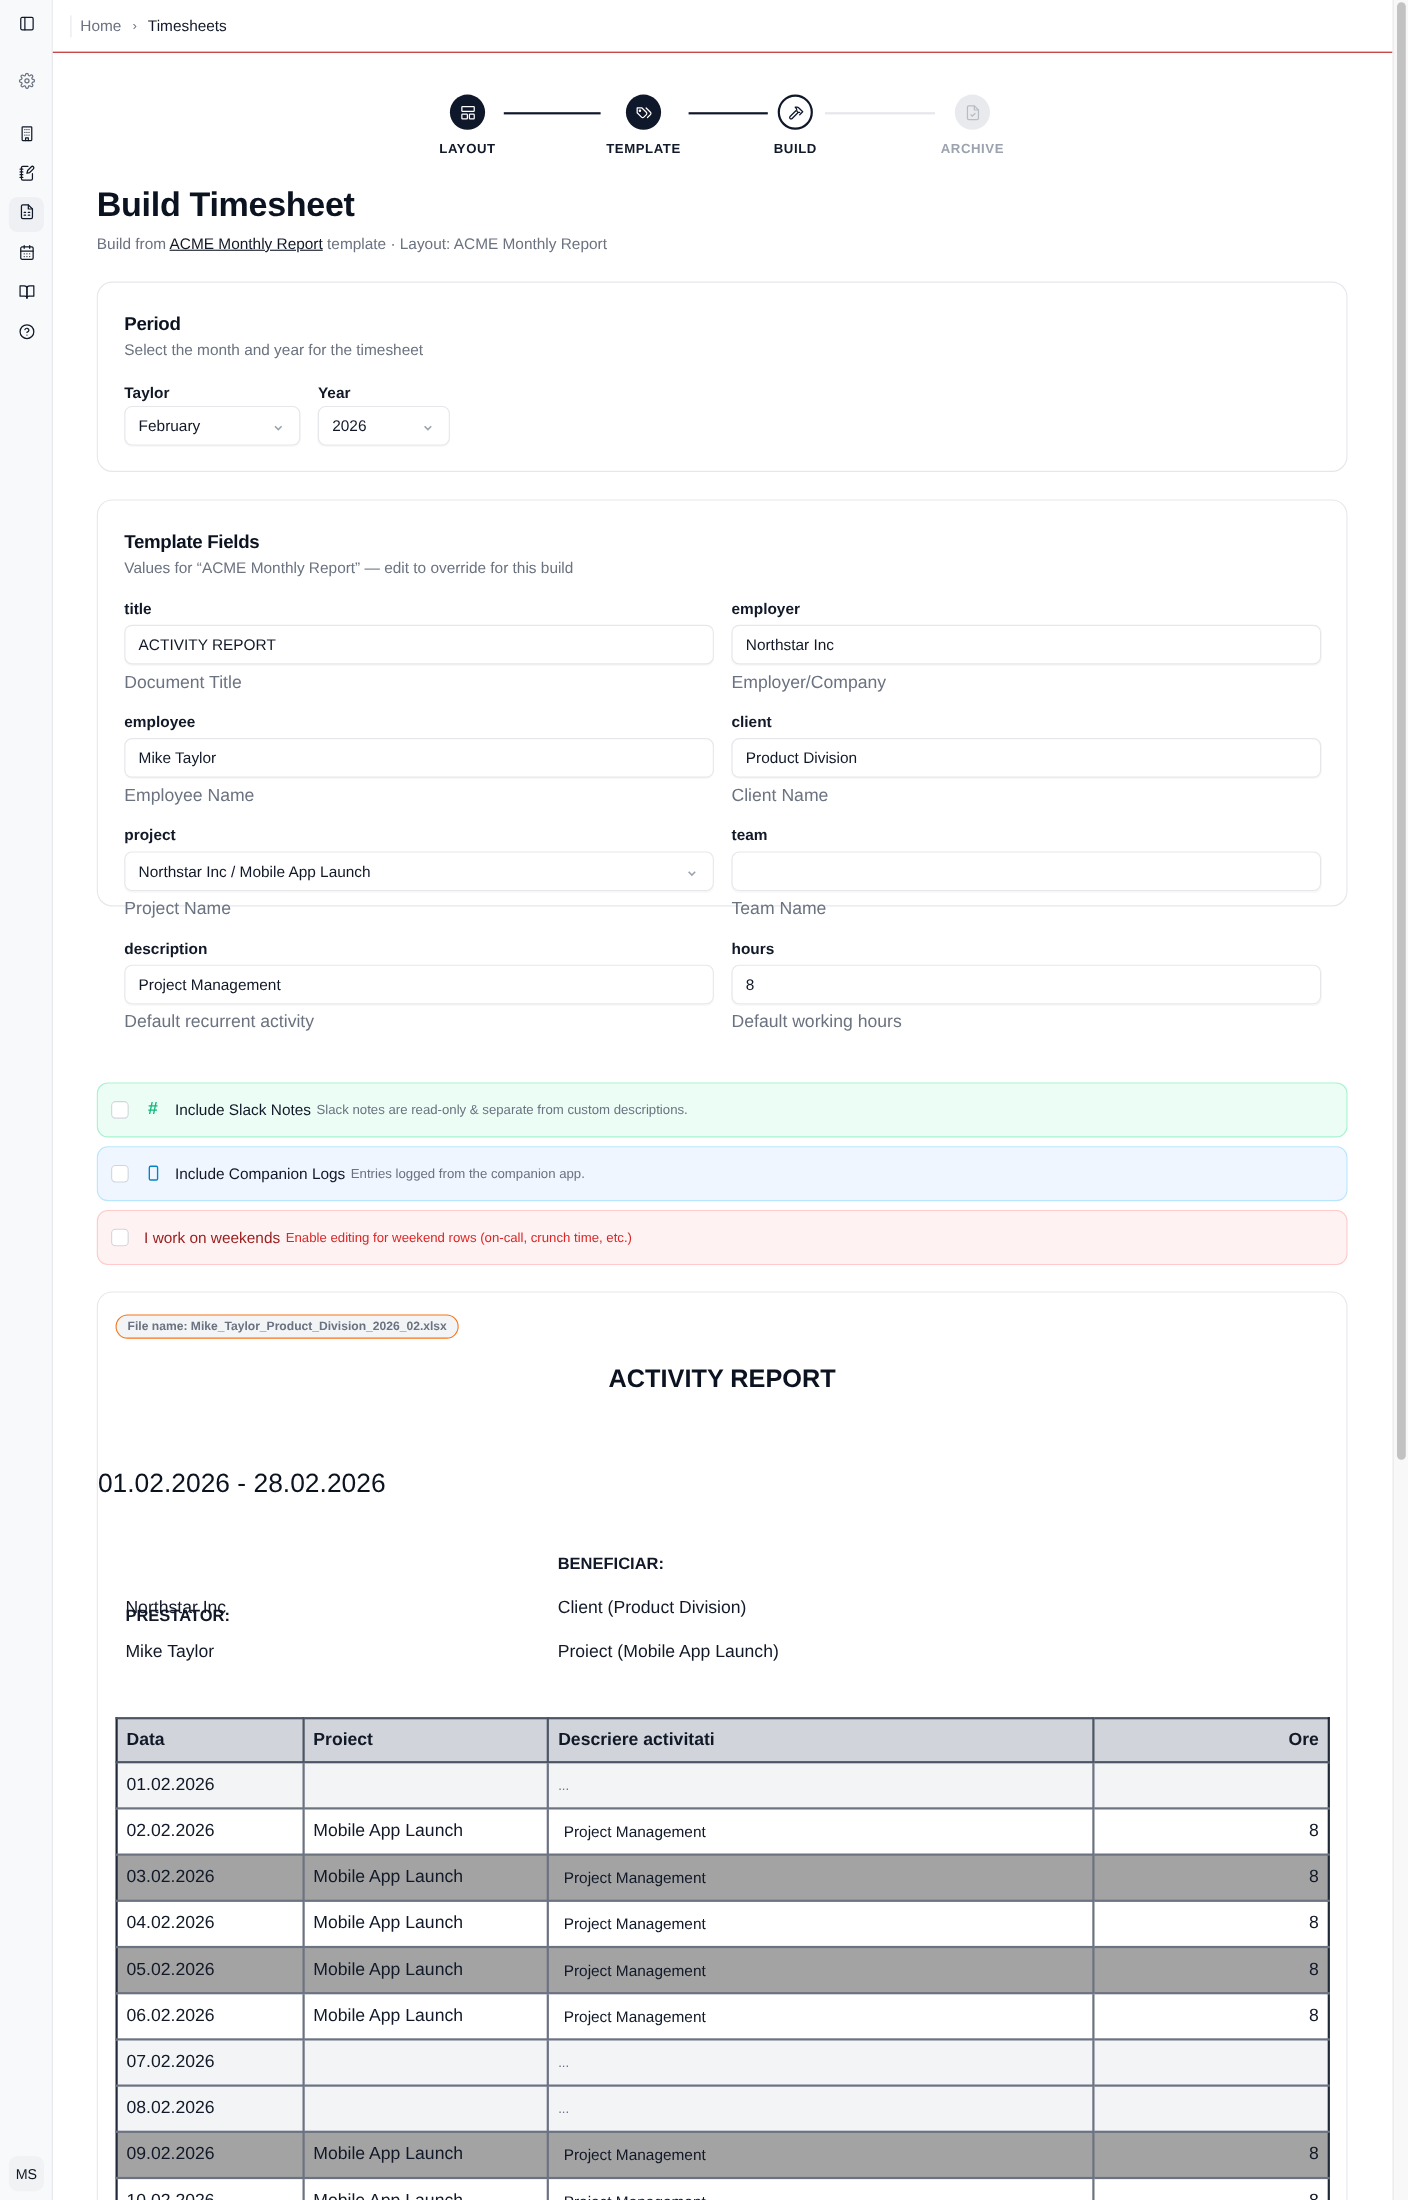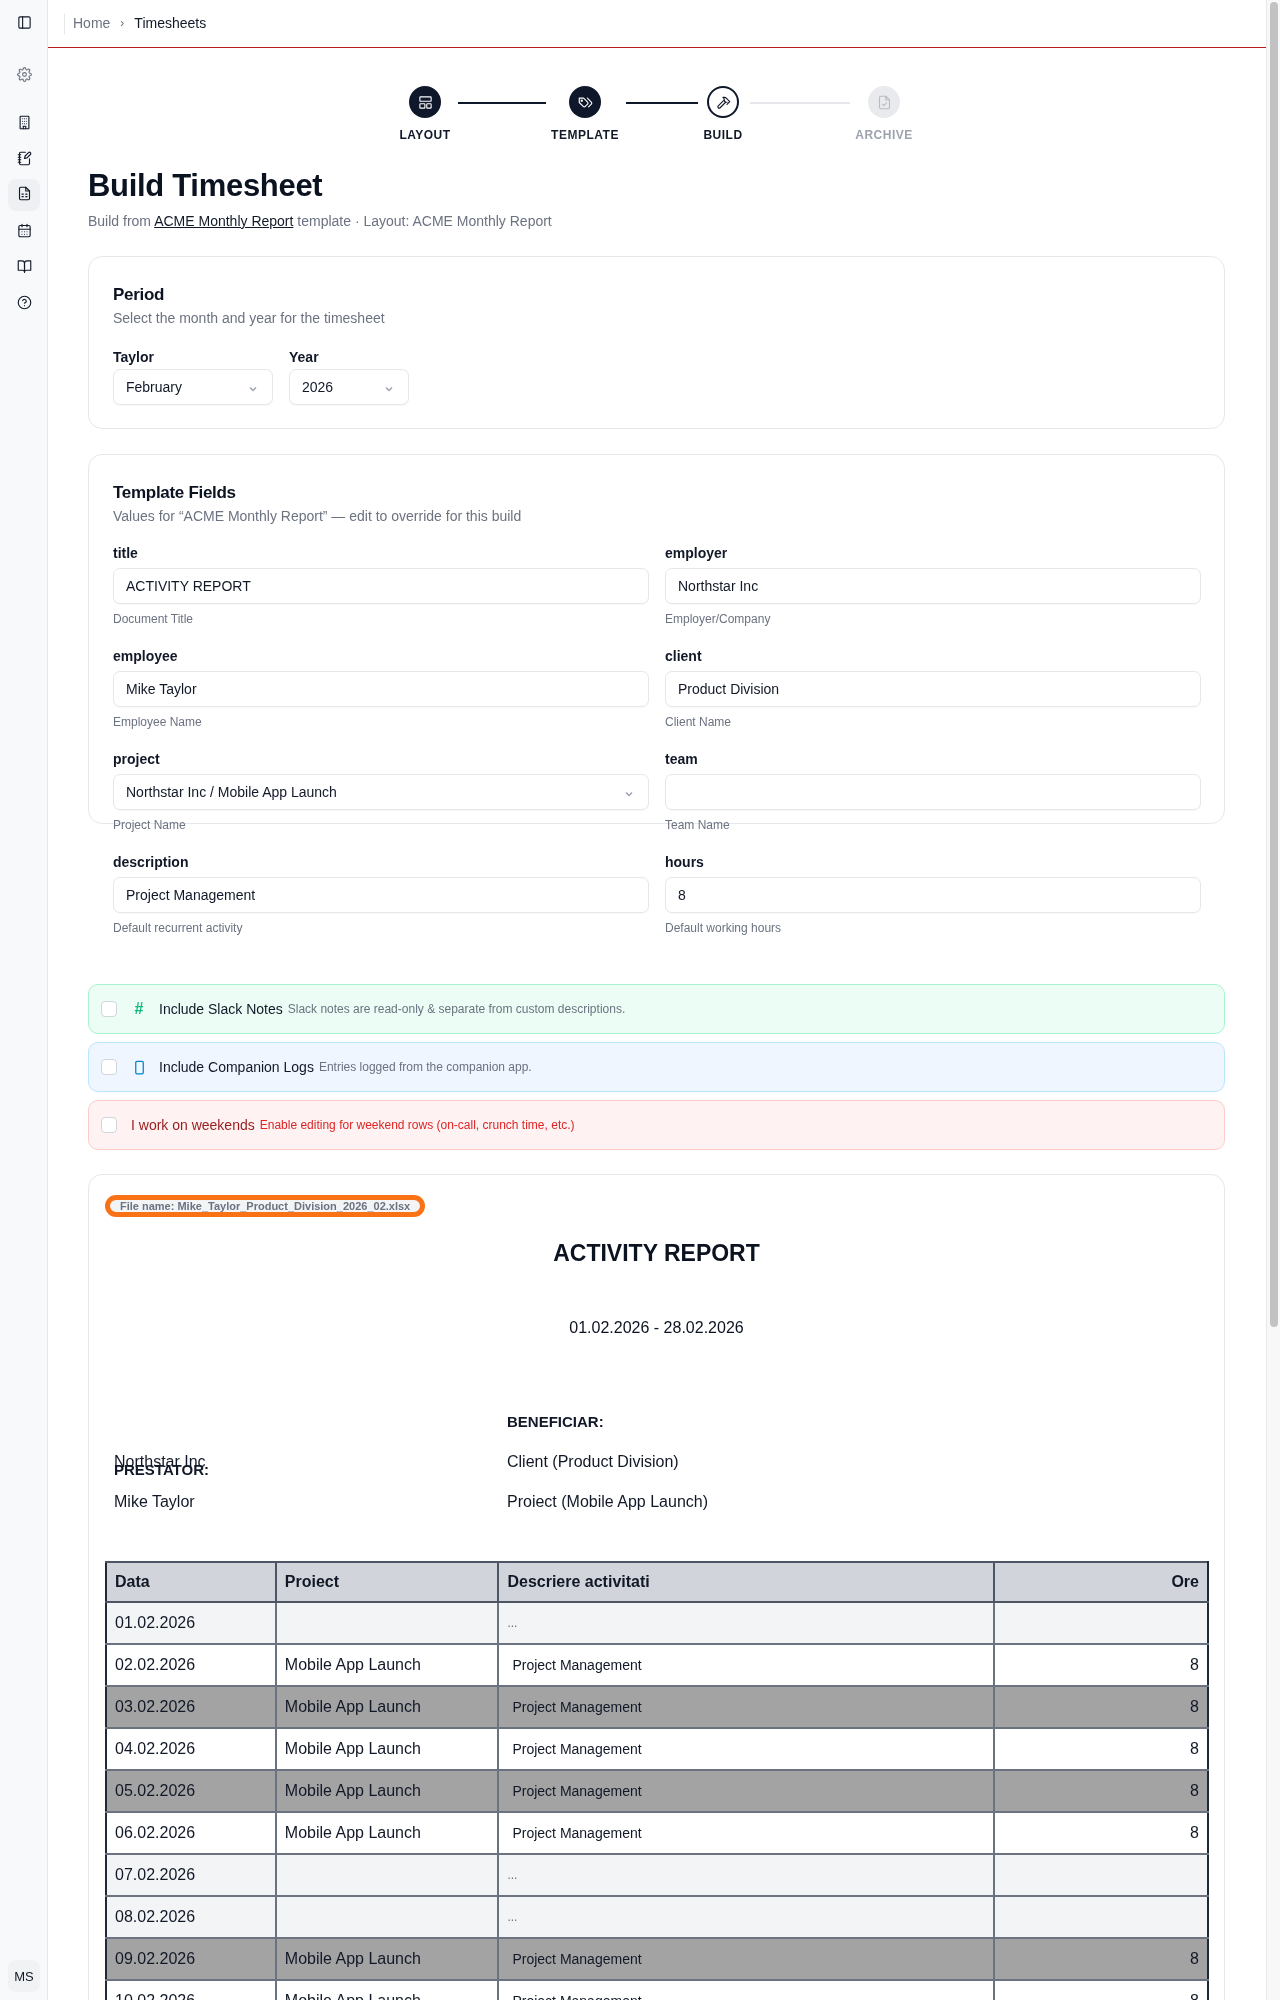--- a/index.html
+++ b/index.html
@@ -44,39 +44,39 @@
 
   
   .card { position: absolute; left: 88px; width: 1137px; background: #fff; border: 1px solid #e5e7eb; border-radius: 14px; }
   .card-title { position: absolute; left: 24px; font-size: 17px; font-weight: 700; color: #0b1220; letter-spacing: -0.3px; }
   .card-desc { position: absolute; left: 24px; font-size: 14px; color: #6b7280; }
 
   .field-label { position: absolute; font-size: 14px; font-weight: 600; color: #111827; }
   .input { position: absolute; height: 36px; border: 1px solid #e5e7eb; border-radius: 7px; background: #fff; font-size: 14px; color: #111827; padding: 0 12px; display: flex; align-items: center; box-shadow: 0 1px 1px rgba(0,0,0,0.03); }
   .input .chev { position: absolute; right: 14px; top: 11px; width: 10px; height: 10px; }
   .input .chev svg { width: 10px; height: 10px; stroke: #9ca3af; fill: none; stroke-width: 1.5; }
-  .field-help { position: absolute; font-size: 12px; color: #6b7280; }
+  .field-help { position: absolute; font-size: 16px; color: #6b7280; }
 
   
   .optbar { position: absolute; left: 88px; width: 1137px; height: 50px; border-radius: 10px; display: flex; align-items: center; padding-left: 12px; font-size: 14px; }
   .opt-slack { top: 984px; background: #ecfdf5; border: 1px solid #a7f3d0; }
   .opt-comp { top: 1042px; background: #eff6ff; border: 1px solid #bae6fd; }
   .opt-week { top: 1100px; background: #fef2f2; border: 1px solid #fecaca; }
   .checkbox { width: 16px; height: 16px; border: 1px solid #d1d5db; border-radius: 4px; background: #fff; margin-right: 14px; flex-shrink: 0; }
   .opt-icon { width: 16px; margin-right: 12px; text-align: center; font-size: 16px; font-weight: 700; }
   .opt-title { font-weight: 500; color: #111827; margin-right: 5px; }
   .opt-desc { font-size: 12px; color: #6b7280; }
   .opt-week .opt-title { color: #991b1b; }
   .opt-week .opt-desc { color: #dc2626; }
 
   
   .preview { top: 1174px; height: 900px; }
-  .file-pill { position: absolute; left: 16px; top: 20px; height: 22px; padding: 0 10px; border: 5px solid #f97316; border-radius: 11px; background: #f3f4f6; font-size: 11px; font-weight: 700; color: #6b7280; display: flex; align-items: center; }
+  .file-pill { position: absolute; left: 16px; top: 20px; height: 22px; padding: 0 10px; border: 1px solid #f97316; border-radius: 11px; background: #f3f4f6; font-size: 11px; font-weight: 700; color: #6b7280; display: flex; align-items: center; }
   .doc-title { position: absolute; left: 0; width: 100%; top: 65px; text-align: center; font-size: 23px; font-weight: 700; color: #0b1220; }
-  .doc-range { position: absolute; left: 0; width: 100%; top: 144px; text-align: center; font-size: 16px; color: #0b1220; }
+  .doc-range { position: absolute; left: 0; width: 100%; top: 160px; font-size: 24px; color: #0b1220; }
   .party { position: absolute; font-size: 16px; color: #111827; }
   .party.h { font-weight: 700; font-size: 15px; }
 
   table.ts { position: absolute; left: 16px; top: 386px; width: 1104px; border-collapse: collapse; font-size: 16px; color: #111827; }
   table.ts th, table.ts td { border: 2px solid #6b7280; height: 42px; padding: 0 8px; text-align: left; }
   table.ts th { background: #d1d5db; font-weight: 700; font-size: 16px; height: 40px; border-color: #4b5563; }
   table.ts th.ore, table.ts td.ore { text-align: right; }
   table.ts td.desc { font-size: 14px; padding-left: 13px; }
   table.ts td.dots { font-size: 12px; color: #6b7280; }
   tr.weekend td { background: #f3f4f6; }

